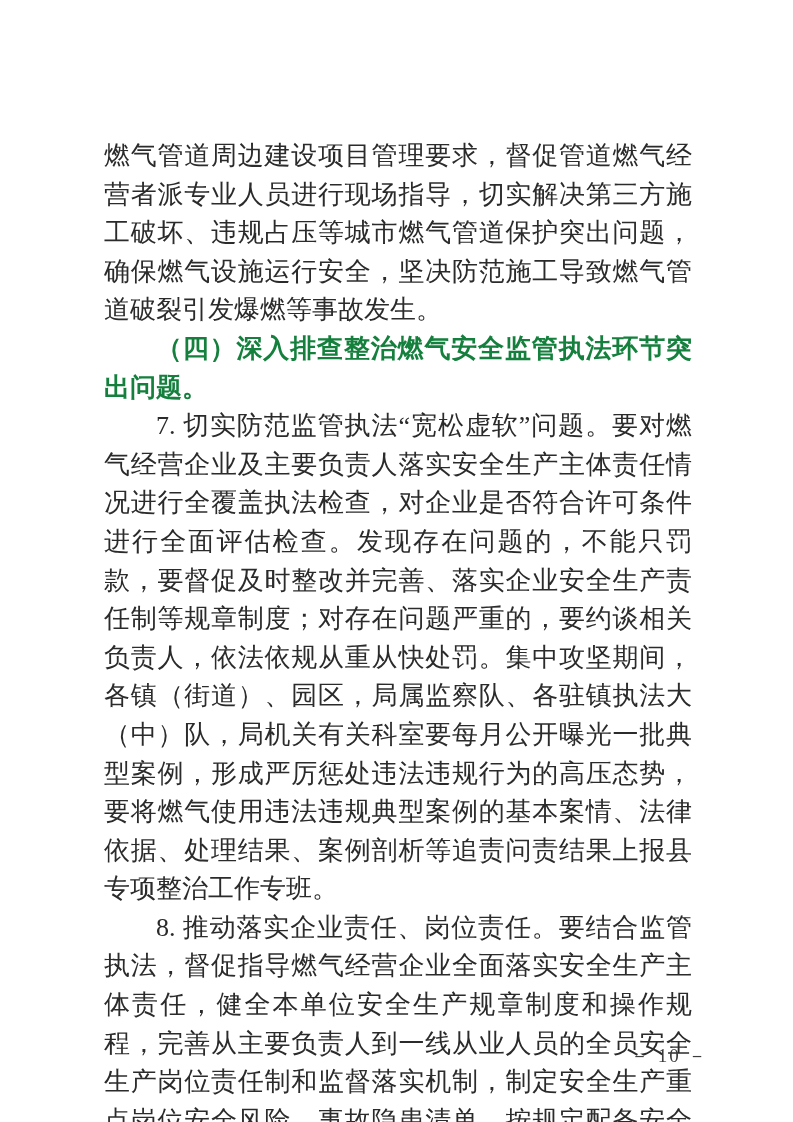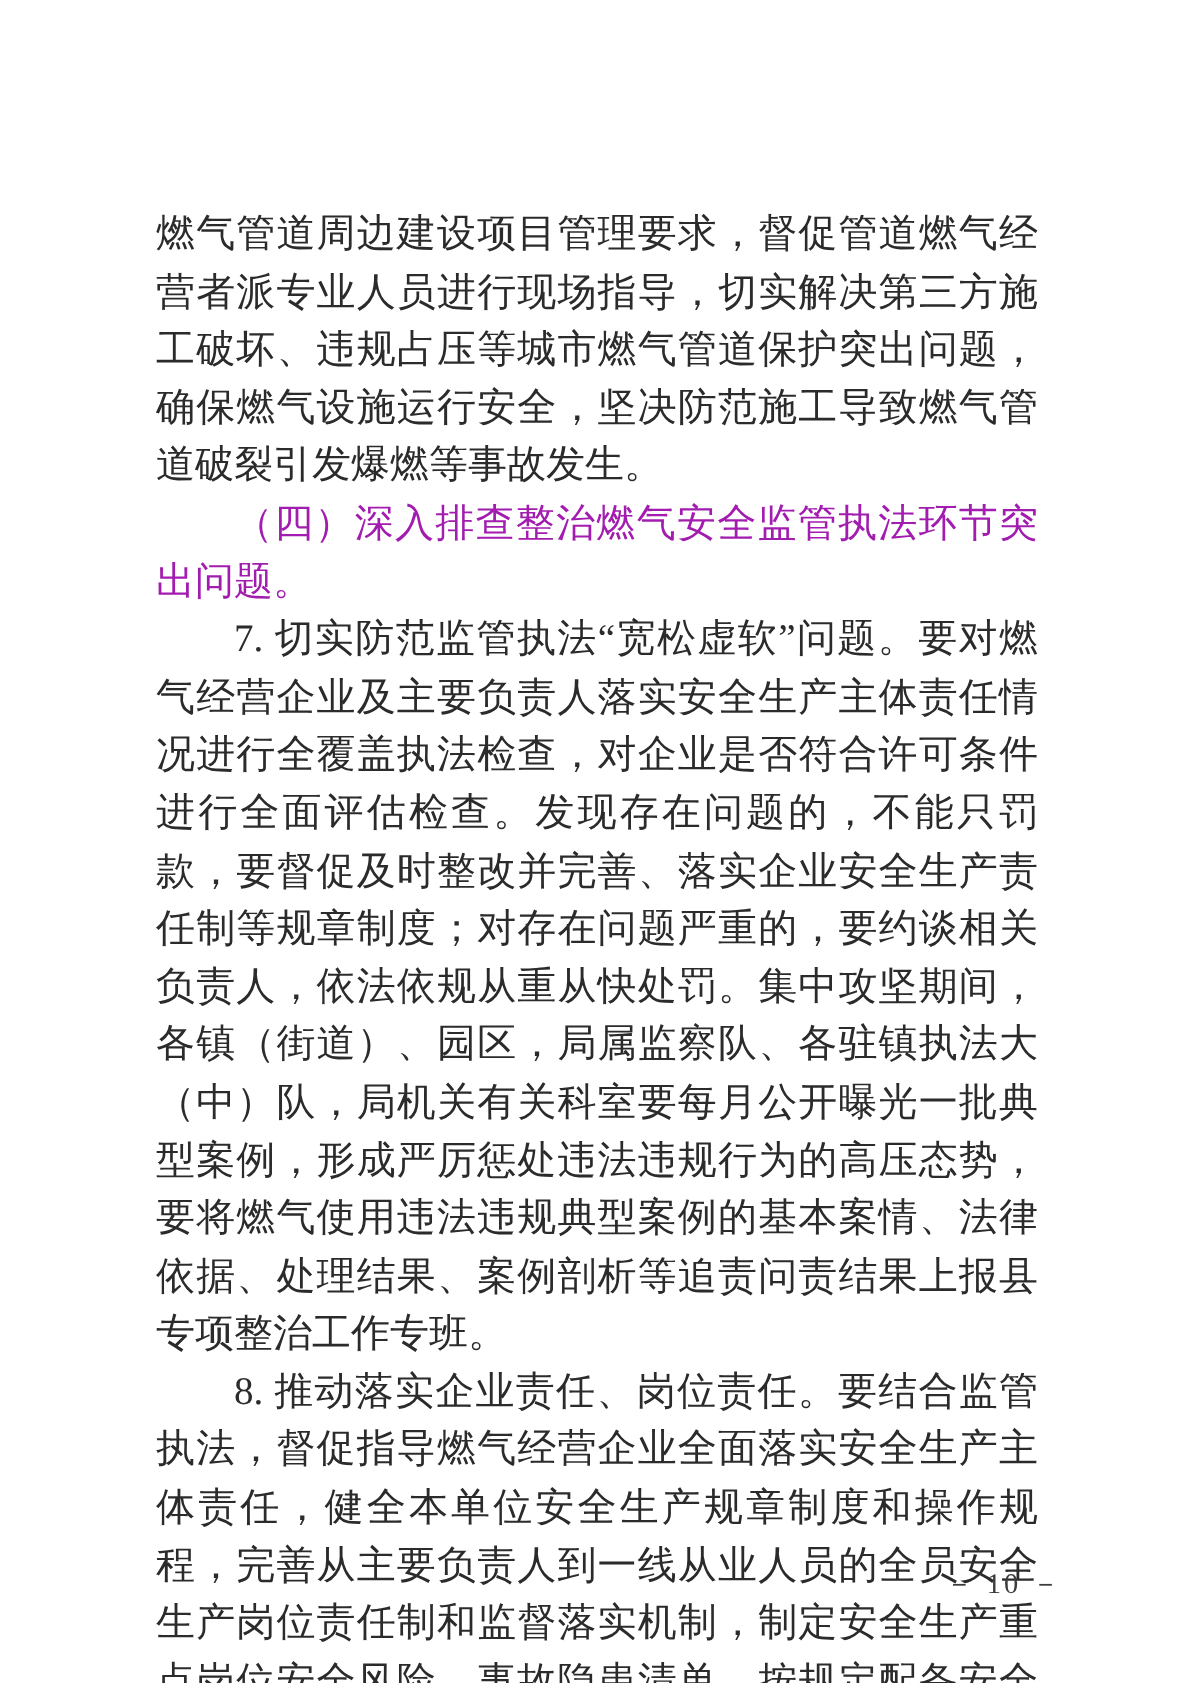--- a/index.html
+++ b/index.html
@@ -32,22 +32,22 @@
     padding: 0;
   }
   .para-indent {
     text-indent: 2em;
   }
   .para-noindent {
     text-indent: 0;
   }
   .section-heading {
     text-indent: 2em;
-    font-weight: 400;
-    color: #a21caf;
+    font-weight: 700;
+    color: #15803d;
   }
   .page-number {
     position: absolute;
     top: 1043px;
     left: 630px;
     width: 80px;
     text-align: left;
     font-size: 19px;
     letter-spacing: 2px;
     color: #3c3c3c;

